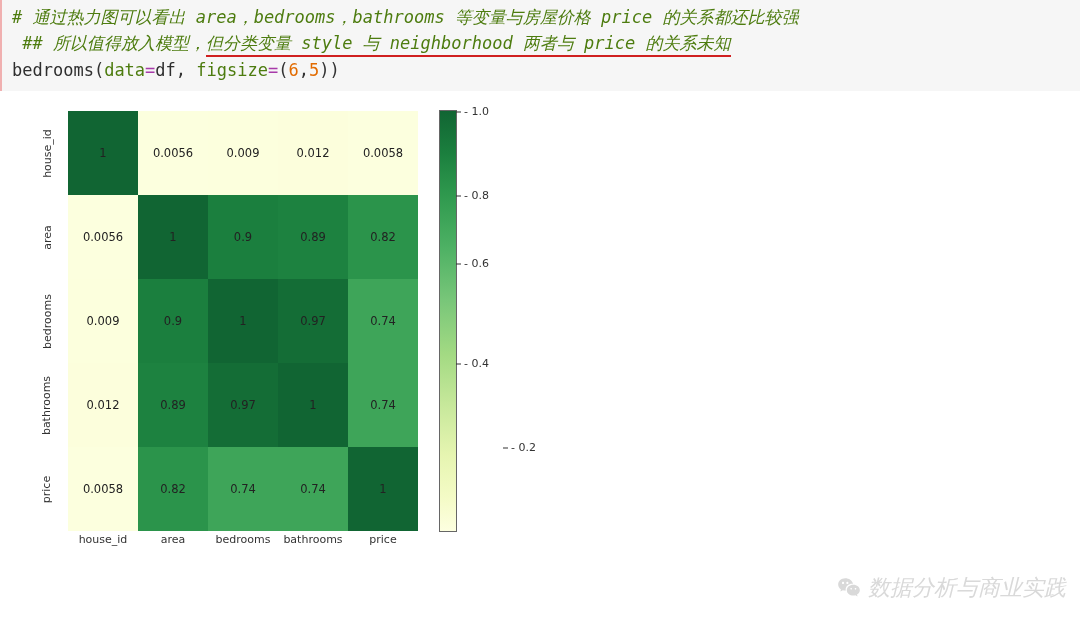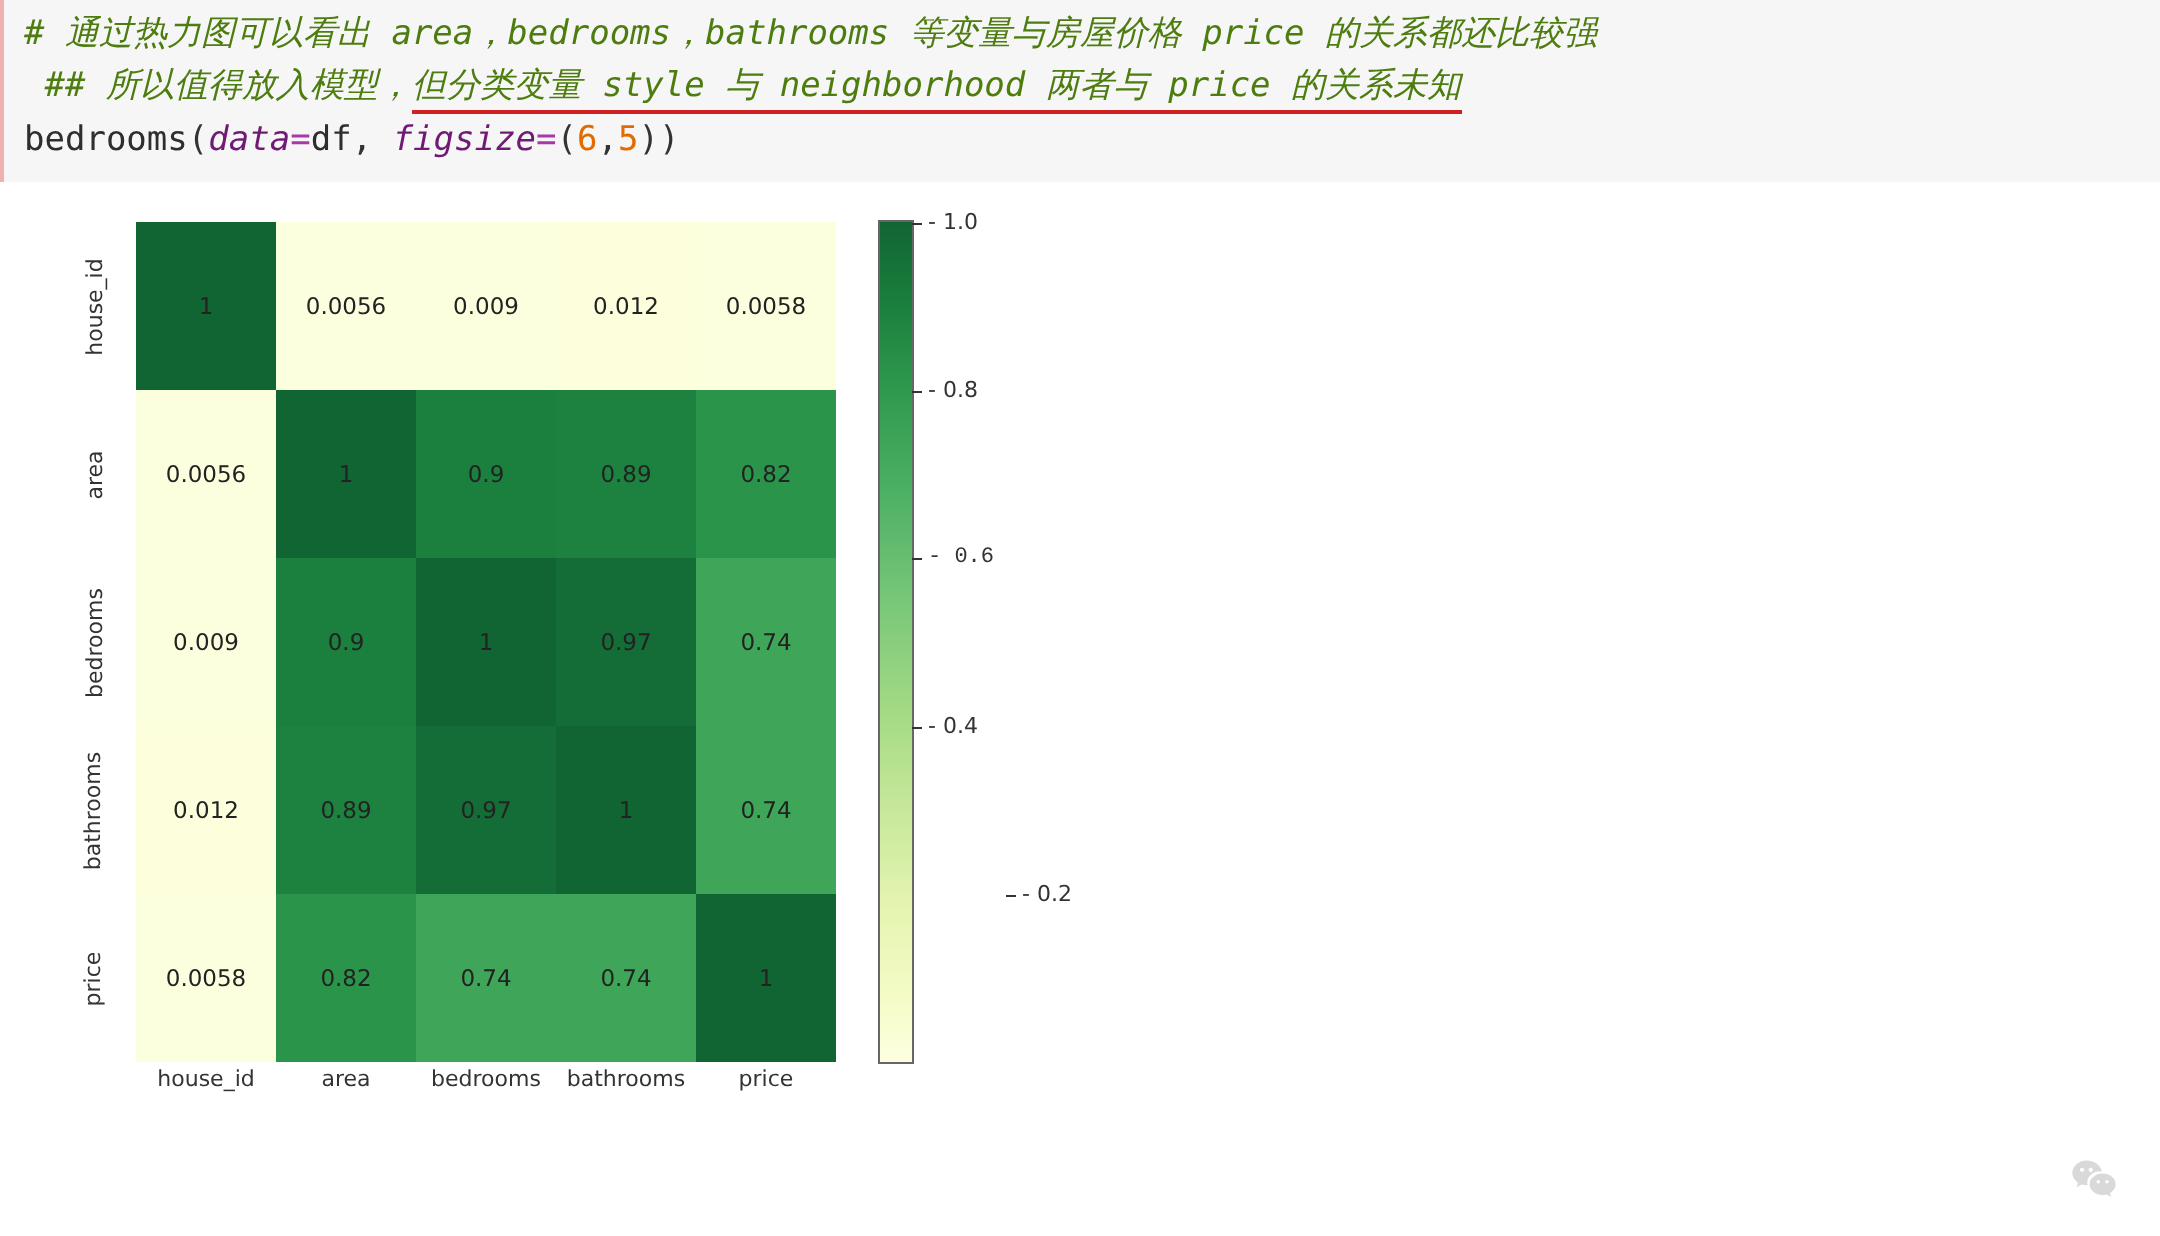--- a/index.html
+++ b/index.html
@@ -16,21 +16,21 @@
     border-left: 2px solid #f0b0b0;
     padding: 4px 10px 8px 10px;
     font-family: "Consolas", "DejaVu Sans Mono", monospace;
     font-size: 17px;
     line-height: 1.55;
     color: #333;
     white-space: pre;
   }
   .code-cell .cmt { color:#4d7c0f; font-style: italic; }
   .code-cell .fn  { color:#2e2e2e; }
-  .code-cell .kwarg { color:#701a75;font-style:italic; }
+  .code-cell .kwarg { color:#4d7c0f; }
   .code-cell .op  { color:#a73aa9; }
   .code-cell .num { color:#e26b00; }
   .code-cell .punct { color:#333; }
 
   .underline-red {
     border-bottom: 2px solid #d02020;
     padding-bottom: 2px;
   }
 
   
@@ -245,25 +245,26 @@
     <div>area</div>
     <div>bedrooms</div>
     <div>bathrooms</div>
     <div>price</div>
   </div>
 
   <div class="cbar"></div>
   <div class="cbar-ticks" id="cbar-ticks">
       <div class="tick" style="top: 336px; margin-left: 47px;"><span>- 0.2</span></div>
       <div class="tick" style="top: 252px; text-align: center;"><span>- 0.4</span></div>
-      <div class="tick" style="top: 168px; font-family: Liberation Mono, monospace;"><span>- 0.6</span></div>
+      <div class="tick" style="top: 152px;"><span>- 0.6</span></div>
       <div class="tick" style="top: 84px;"><span>- 0.8</span></div>
       <div class="tick" style="top: 0px;"><span>- 1.0</span></div>
     </div>
 
   <div class="watermark-area">
     <div class="wm-main">
       <svg width="26" height="26" viewBox="0 0 24 24" fill="#d9d9d9">
           <path d="M8.5 3C4.9 3 2 5.6 2 8.8c0 1.8 1 3.4 2.6 4.5l-.6 2 2.3-1.2c.7.2 1.4.3 2.2.3.2 0 .4 0 .6 0-.1-.4-.2-.8-.2-1.3 0-2.8 2.7-5.1 6-5.1.3 0 .6 0 .8.1C14.9 5 12 3 8.5 3zm-2 3.3c.5 0 1 .4 1 1s-.5 1-1 1-1-.4-1-1 .5-1 1-1zm4 0c.5 0 1 .4 1 1s-.5 1-1 1-1-.4-1-1 .5-1 1-1zM16 9c-3.3 0-6 2.2-6 5s2.7 5 6 5c.6 0 1.3-.1 1.9-.3l2 1.1-.5-1.8c1.5-.9 2.6-2.4 2.6-4C22 11.2 19.3 9 16 9zm-2 3c.4 0 .8.4.8.8s-.4.8-.8.8-.8-.4-.8-.8.4-.8.8-.8zm4 0c.4 0 .8.4.8.8s-.4.8-.8.8-.8-.4-.8-.8.4-.8.8-.8z"></path>
         </svg>
+      <span>数据分析与商业实践</span>
     </div>
   </div>
 </div>
 
 </body></html>

